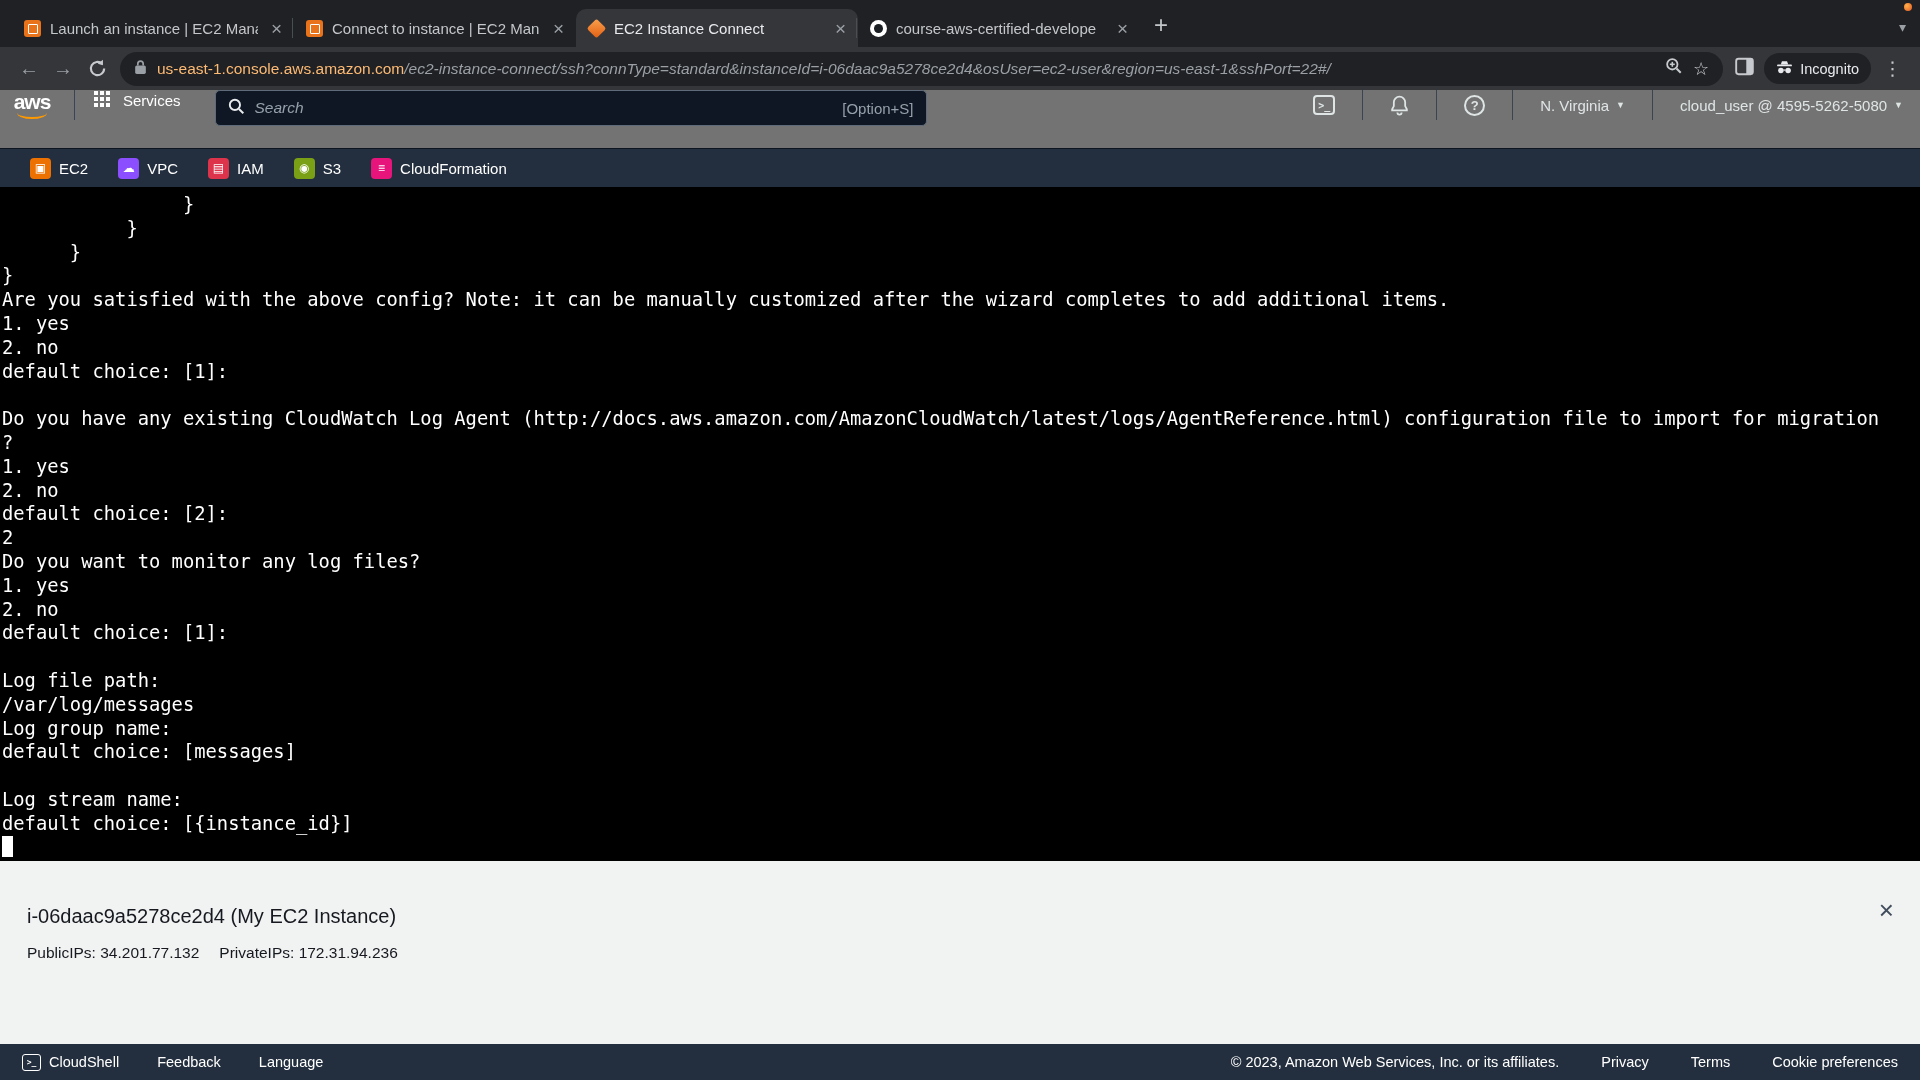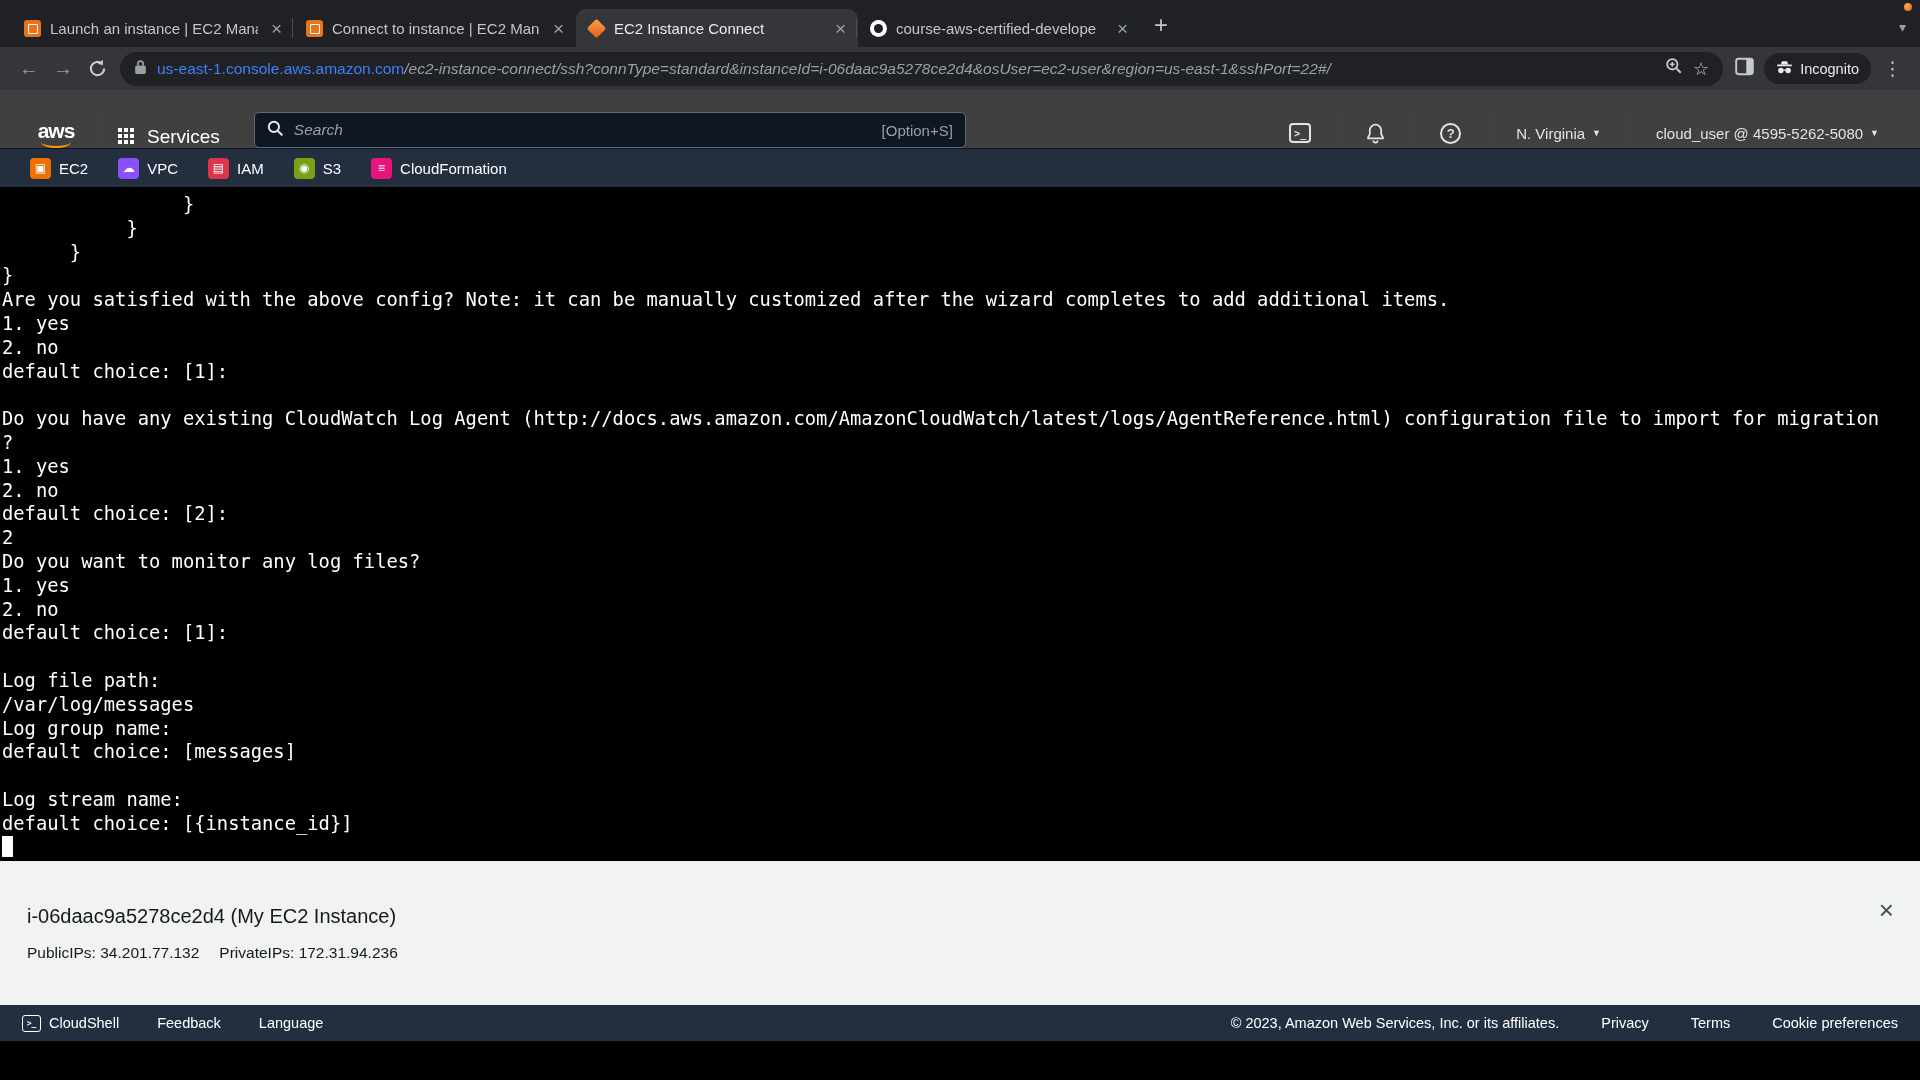--- a/index.html
+++ b/index.html
@@ -26,34 +26,34 @@
   .fi-gh{background:#fff;border-radius:50%;}
   .fi-gh::before{content:"";position:absolute;left:4px;top:4px;width:9px;height:9px;border-radius:50% 50% 46% 46%;background:#1b1f23;}
 
   
   .toolbar{height:43px;background:#35363a;display:flex;align-items:center;padding:0 12px;}
   .navbtn{width:34px;text-align:center;font-size:20px;color:#9aa0a6;}
   .navbtn.reload svg{display:block;margin:0 auto;}
   .omnibox{flex:1;height:34px;background:#202124;border-radius:17px;margin:0 8px 0 6px;
     display:flex;align-items:center;padding:0 14px;gap:10px;font-size:15.5px;min-width:0;}
   .omni-text{white-space:nowrap;overflow:hidden;flex:1;}
-  .domain{color:#3b82f6;}
+  .domain{color:#fdba74;}
   .path{color:#9aa0a6;font-style:italic;}
   .omni-icon{color:#c7cace;font-size:18px;flex:0 0 auto;}
   .panelbtn{margin:0 4px;}
   .incog-badge{display:flex;align-items:center;gap:7px;background:#202124;border-radius:16px;
     height:31px;padding:0 12px;color:#e8eaed;font-size:14.5px;margin:0 6px;}
   .menu-dots{color:#c7cace;font-size:19px;padding:0 6px;}
 
   
-  .aws-header{height:58px;background:#404040;display:flex;align-items:flex-end;padding:0 24px;position:relative;}
+  .aws-header{height:58px;background:#737373;display:flex;align-items:flex-start;padding:0 0;position:relative;}
   .aws-logo{width:44px;margin:0 10px;position:relative;color:#fff;font-weight:bold;font-size:21px;letter-spacing:-1px;text-align:center;}
   .aws-logo .smile{display:block;width:30px;height:7px;margin:-2px auto 0;border-bottom:2.5px solid #ff9900;border-radius:0 0 55% 55%/0 0 100% 100%;}
   .vdiv{width:1px;height:30px;background:#3b4453;margin:0 10px;}
-  .services{display:flex;align-items:center;gap:10px;color:#fff;font-size:19px;padding:0 8px;}
+  .services{display:flex;align-items:center;gap:10px;color:#fff;font-size:15px;padding:0 8px;}
   .grid-dots{width:4px;height:4px;background:#fff;margin:1px 15px 15px 1px;
     box-shadow:6px 0 #fff,12px 0 #fff,0 6px #fff,6px 6px #fff,12px 6px #fff,0 12px #fff,6px 12px #fff,12px 12px #fff;}
   .search-wrap{width:712px;height:36px;margin-left:26px;border:1px solid #5f6b7a;border-radius:5px;
     background:#0e1723;display:flex;align-items:center;padding:0 12px;gap:10px;}
   .search-wrap input{flex:1;background:transparent;border:none;outline:none;color:#d1d5db;
     font-style:italic;font-size:15.5px;font-family:"Liberation Sans",sans-serif;}
   .search-wrap input::placeholder{color:#95a0ab;opacity:1;}
   .shortcut{color:#95a0ab;font-size:15px;}
   .header-right{margin-left:auto;display:flex;align-items:center;color:#dfe5e5;}
   .hicon{padding:0 17px;display:flex;align-items:center;}
@@ -67,21 +67,21 @@
   .favbar{height:39px;background:#232f3e;display:flex;align-items:center;gap:30px;padding:0 30px;border-top:1px solid #0c1520;}
   .fav{display:flex;align-items:center;gap:8px;color:#fff;font-size:15px;}
   .fav-icon{width:21px;height:21px;border-radius:4px;display:flex;align-items:center;justify-content:center;color:#fff;font-size:12px;line-height:1;}
 
   
   .terminal{height:674px;background:#000;position:relative;padding:6px 0 0 2px;overflow:hidden;}
   .terminal pre{font-family:"DejaVu Sans Mono",monospace;font-size:18.8px;line-height:23.8px;color:#fff;white-space:pre;}
   .cursor{position:absolute;left:2px;top:649px;width:11px;height:21px;background:#fff;}
 
   
-  .info-panel{height:144px;background:#f1f2f2;position:relative;padding:44px 0 0 27px;color:#16191f;}
+  .info-panel{height:183px;background:#f1f2f2;position:relative;padding:44px 0 0 27px;color:#16191f;}
   .info-title{font-size:20px;margin-bottom:16px;}
   .info-ips{font-size:15.5px;display:flex;gap:20px;}
   .panel-close{position:absolute;right:26px;top:36px;font-size:26px;color:#414d5c;line-height:1;}
 
   
   .footer{height:36px;background:#232f3e;display:flex;align-items:center;padding:0 22px;color:#fff;font-size:14.5px;}
   .footer .fitem{display:flex;align-items:center;gap:8px;margin-right:38px;}
   .cs-icon-sm{width:19px;height:17px;border:1.5px solid #fff;border-radius:3px;color:#fff;
     font-family:"DejaVu Sans Mono",monospace;font-size:8px;font-weight:bold;display:flex;align-items:center;justify-content:center;}
   .footer-right{margin-left:auto;display:flex;align-items:center;gap:42px;}

